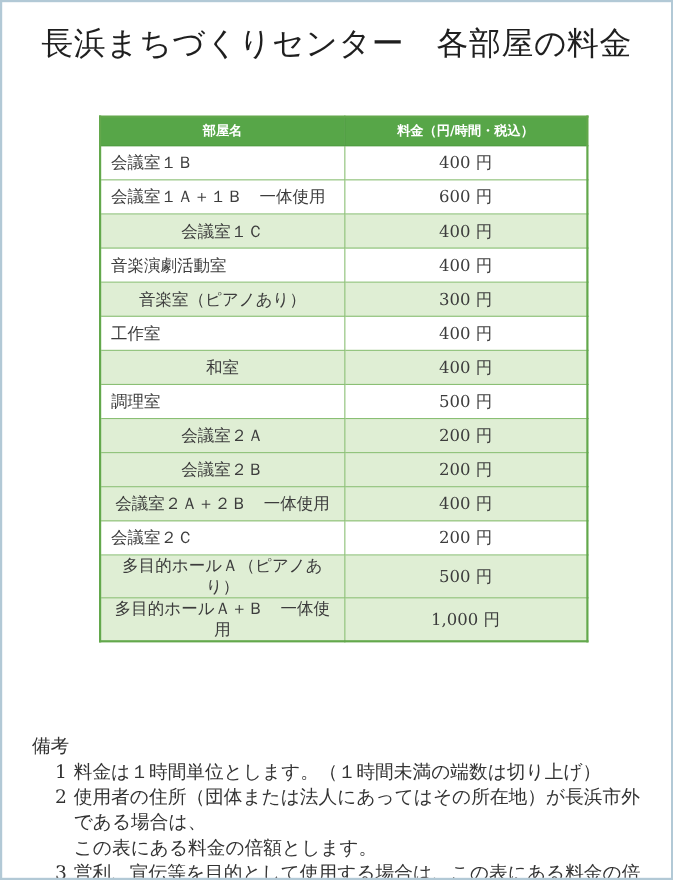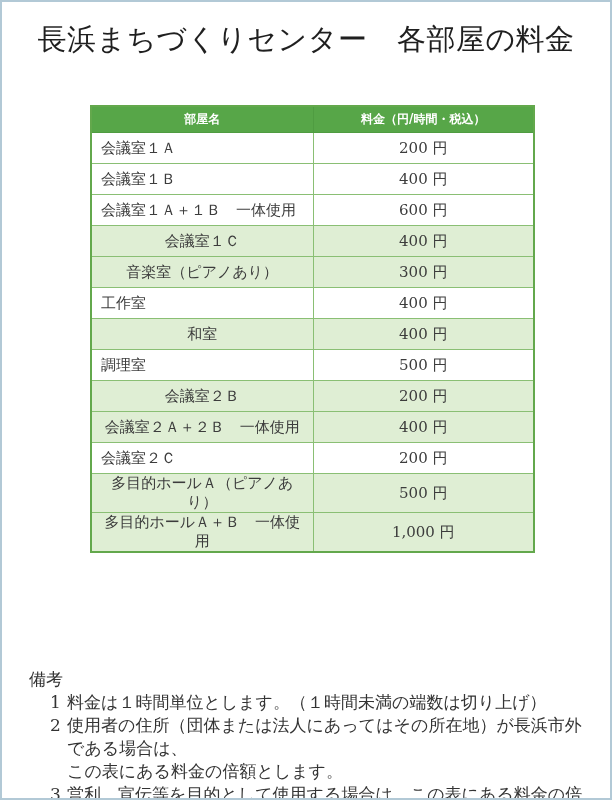--- a/index.html
+++ b/index.html
@@ -83,50 +83,54 @@
         <col class="c-fee">
       </colgroup>
     <thead>
       <tr>
         <th>部屋名</th>
         <th>料金（円/時間・税込）</th>
       </tr>
     </thead>
     <tbody>
       <tr>
-        <td class="room">会議室１Ａ</td>
-        <td class="fee">200 円</td>
-      </tr>
-      <tr>
         <td class="room">会議室１Ｂ</td>
         <td class="fee">400 円</td>
       </tr>
       <tr>
         <td class="room">会議室１Ａ＋１Ｂ　一体使用</td>
         <td class="fee">600 円</td>
       </tr>
       <tr class="green">
         <td class="room">会議室１Ｃ</td>
+        <td class="fee">400 円</td>
+      </tr>
+      <tr>
+        <td class="room">音楽演劇活動室</td>
         <td class="fee">400 円</td>
       </tr>
       <tr class="green">
         <td class="room">音楽室（ピアノあり）</td>
         <td class="fee">300 円</td>
       </tr>
       <tr>
         <td class="room">工作室</td>
         <td class="fee">400 円</td>
       </tr>
       <tr class="green">
         <td class="room">和室</td>
         <td class="fee">400 円</td>
       </tr>
       <tr>
         <td class="room">調理室</td>
         <td class="fee">500 円</td>
+      </tr>
+      <tr class="green">
+        <td class="room">会議室２Ａ</td>
+        <td class="fee">200 円</td>
       </tr>
       <tr class="green">
         <td class="room">会議室２Ｂ</td>
         <td class="fee">200 円</td>
       </tr>
       <tr class="green">
         <td class="room">会議室２Ａ＋２Ｂ　一体使用</td>
         <td class="fee">400 円</td>
       </tr>
       <tr>

